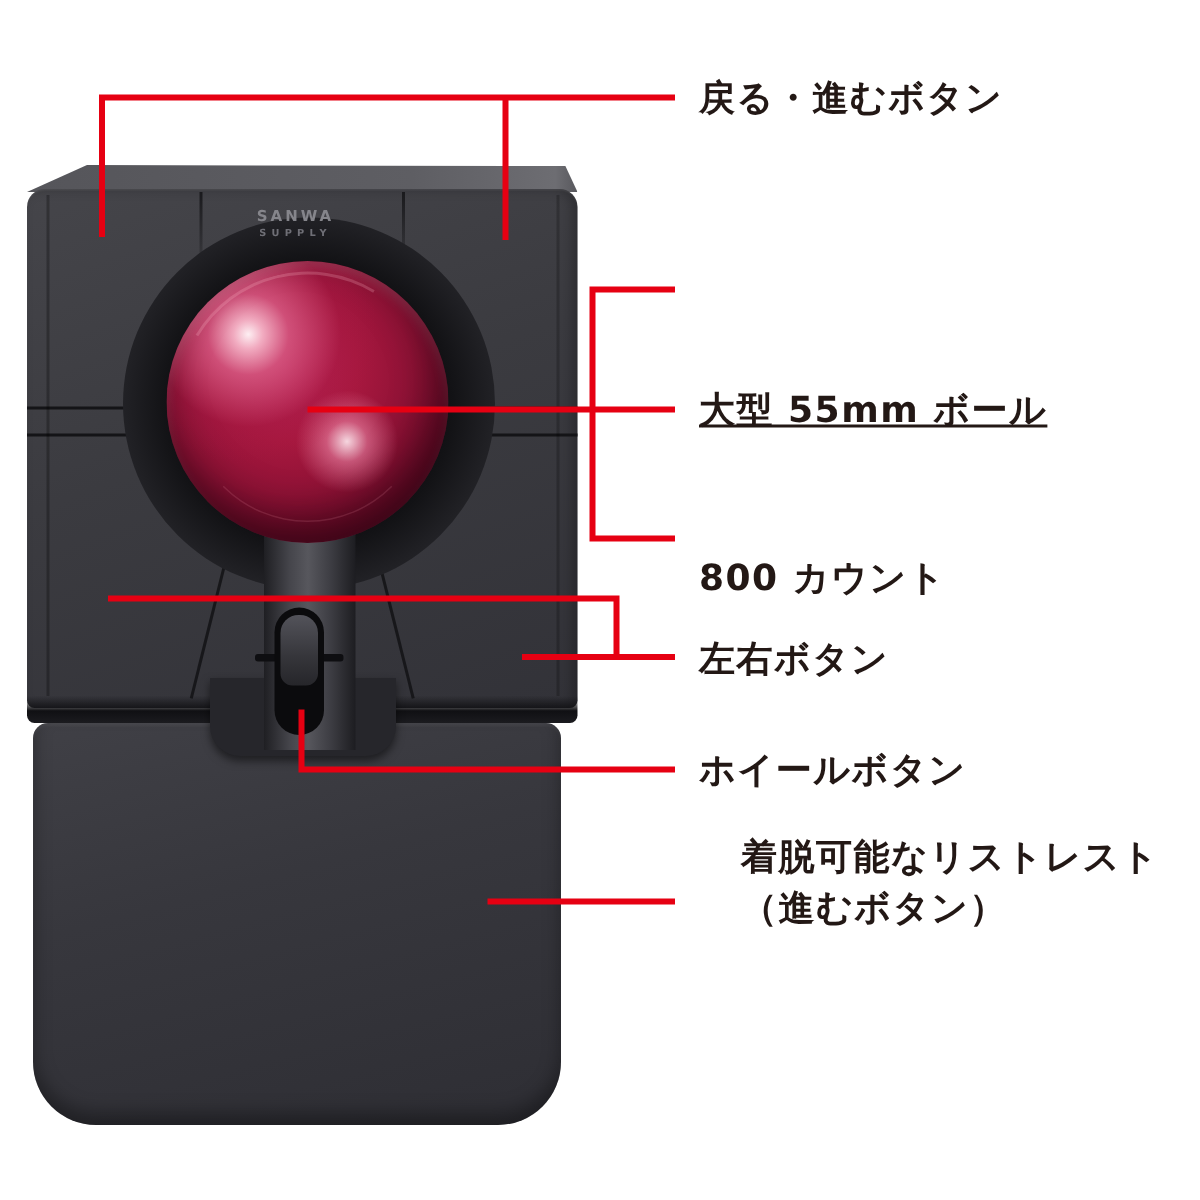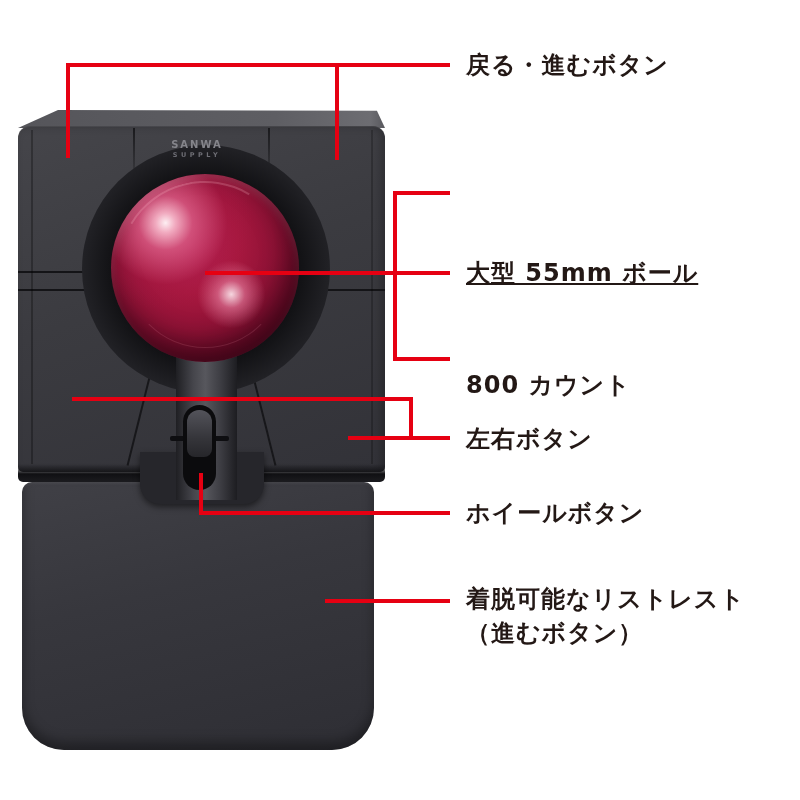--- a/index.html
+++ b/index.html
@@ -108,21 +108,21 @@
     left:466px;color:var(--label-text);
     font-size:24px;font-weight:700;letter-spacing:1px;
     line-height:34px;white-space:nowrap;
   }
   .co-back{top:48px;}
   .co-sensor{top:176px;}
   .co-ball{top:256px;text-decoration:underline;}
   .co-count{top:342px;margin-top:26px;}
   .co-lr{top:422px;}
   .co-wheel{top:496px;}
-  .co-wrist{top:582px;}
+  .co-wrist{top:554px;margin-left:28px;}
 </style>
 </head>
 <body>
 
 <div class="stage">
 
   <div class="top-cap"></div>
   <div class="body-main"></div>
 
   <div class="panel panel-tl"></div>

